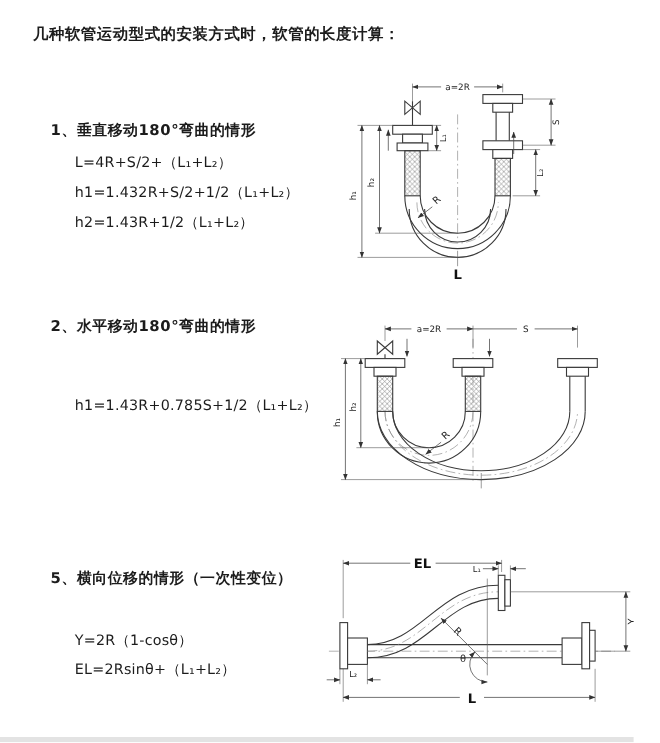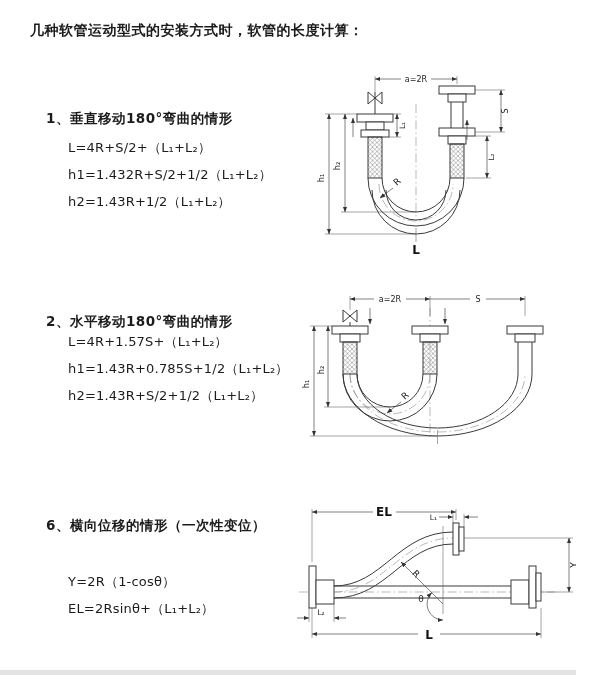--- a/index.html
+++ b/index.html
@@ -29,26 +29,24 @@
 
 <div class="page">
 
   <div class="title" style="left:30px; top:22px">几种软管运动型式的安装方式时，软管的长度计算：</div>
 
   <div class="heading" style="left:46px; top:110px">1、垂直移动180°弯曲的情形</div>
   <div class="formula" style="left:68px; top:139px">L=4R+S/2+（L₁+L₂）</div>
   <div class="formula" style="left:68px; top:166px">h1=1.432R+S/2+1/2（L₁+L₂）</div>
   <div class="formula" style="left:68px; top:193px">h2=1.43R+1/2（L₁+L₂）</div>
 
-  <div class="heading" style="left:46px; top:313px">2、水平移动180°弯曲的情形</div>
-  <div class="formula" style="left:68px; top:333px">L=4R+1.57S+（L₁+L₂）</div>
+  <div class="heading" style="left:46px; top:288px">2、水平移动180°弯曲的情形</div>
   <div class="formula" style="left:68px; top:360px">h1=1.43R+0.785S+1/2（L₁+L₂）</div>
-  <div class="formula" style="left:68px; top:387px">h2=1.43R+S/2+1/2（L₁+L₂）</div>
-
-  <div class="heading" style="left:46px; top:517px">6、横向位移的情形（一次性变位）</div>
+
+  <div class="heading" style="left:46px; top:517px">5、横向位移的情形（一次性变位）</div>
   <div class="formula" style="left:68px; top:573px">Y=2R（1-cosθ）</div>
   <div class="formula" style="left:68px; top:600px">EL=2Rsinθ+（L₁+L₂）</div>
 
   <svg class="diag" style="left:305px; top:66px" width="230" height="192" viewBox="0 0 230 192">
     <defs>
       <pattern id="braid" width="4.5" height="4.5" patternUnits="userSpaceOnUse">
         <path d="M0,4.5 L4.5,0 M0,0 L4.5,4.5" stroke="#777" stroke-width="0.5"></path>
       </pattern>
       <marker id="arr" viewBox="0 0 10 10" refX="9.5" refY="5" markerWidth="8" markerHeight="8" orient="auto-start-reverse">
         <path d="M0,1.2 L10,5 L0,8.8 z" fill="#333"></path>

